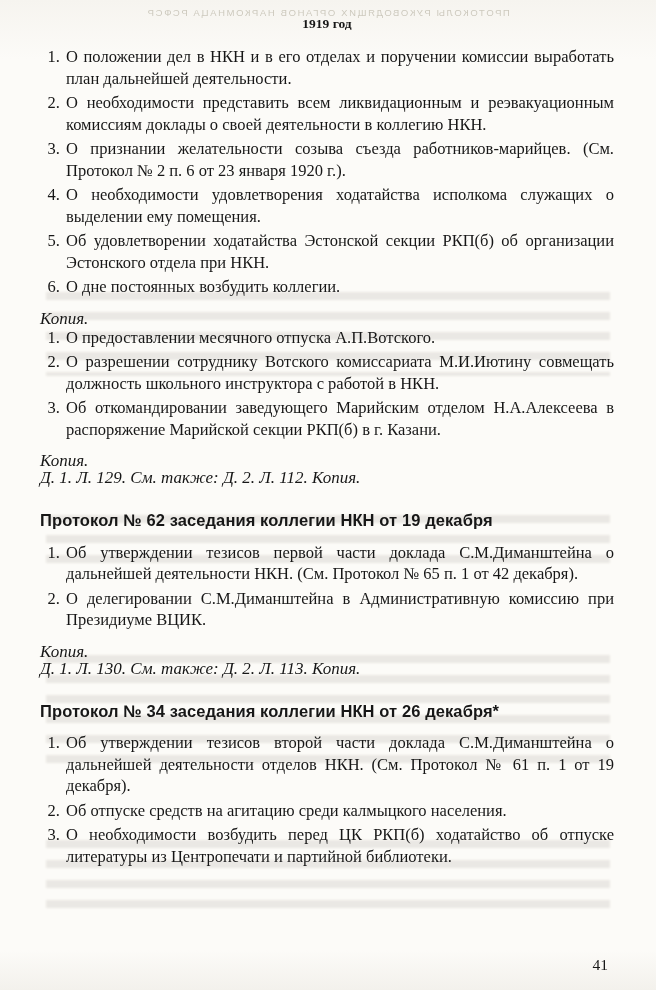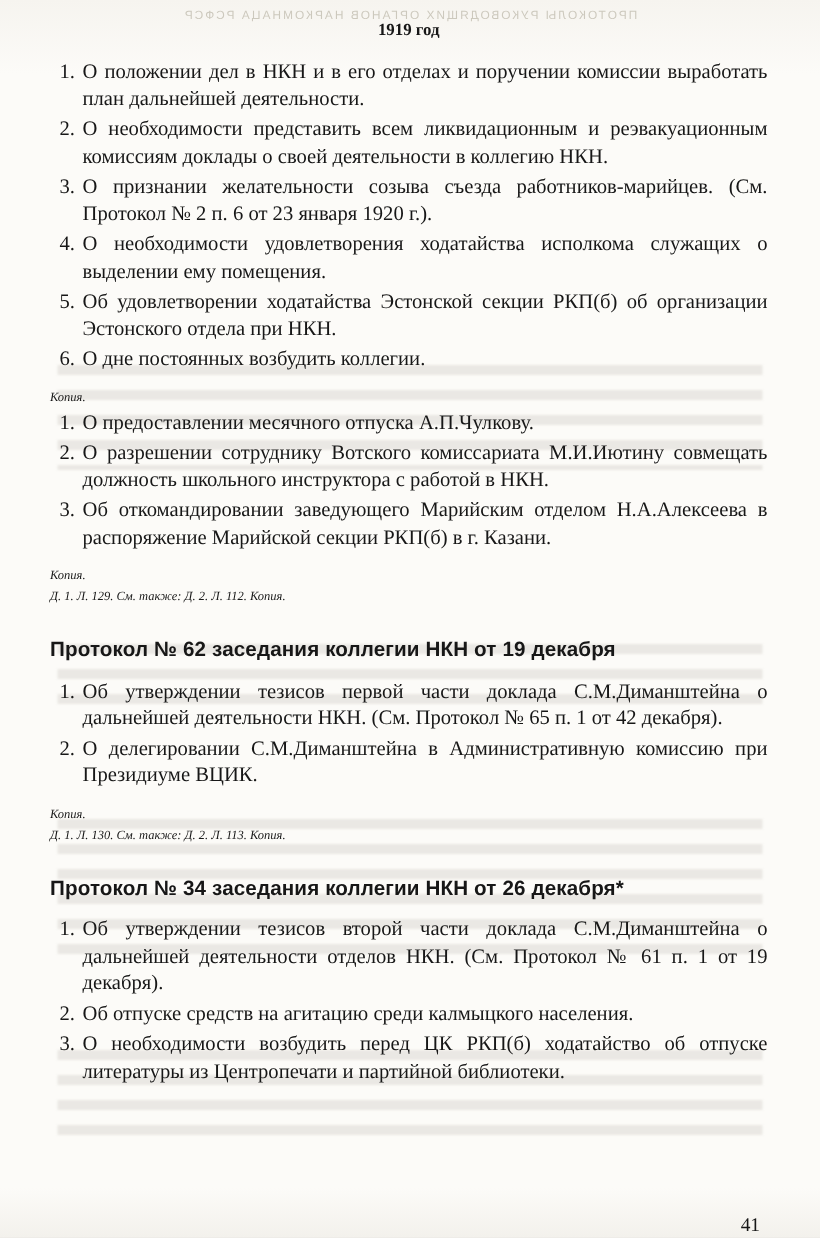--- a/index.html
+++ b/index.html
@@ -57,26 +57,26 @@
     font-size: 16.5px;
     line-height: 21.5px;
     text-align: justify;
     padding-left: 2px;
     margin: 0 0 3px 0;
   }
   li::marker { font-size: 16.5px; }
   .notes {
     margin-top: 12px;
     font-style: italic;
-    font-size: 10px;
+    font-size: 17px;
     line-height: 17px;
   }
   .pagenum {
     position: absolute;
-    right: 48px; bottom: 0;
+    right: 48px; bottom: 16px;
     z-index: 2;
     font-size: 15.5px;
     color: #171717;
   }
 </style>
 </head>
 <body>
 
 <div class="page">
 
@@ -99,21 +99,21 @@
         <li>Об удовлетворении ходатайства Эстонской секции РКП(б) об организации Эстонского отдела при НКН.</li>
         <li>О дне постоянных возбудить коллегии.</li>
       </ol>
       <div class="notes">
         <div>Копия.</div>
       </div>
     </section>
 
     <section>
       <ol>
-        <li>О предоставлении месячного отпуска А.П.Чулкову.</li>
+        <li>О предоставлении месячного отпуска А.П.Вотского.</li>
         <li>О разрешении сотруднику Вотского комиссариата М.И.Иютину совмещать должность школьного инструктора с работой в НКН.</li>
         <li>Об откомандировании заведующего Марийским отделом Н.А.Алексеева в распоряжение Марийской секции РКП(б) в г. Казани.</li>
       </ol>
       <div class="notes">
         <div>Копия.</div>
         <div>Д. 1. Л. 129. См. также: Д. 2. Л. 112. Копия.</div>
       </div>
     </section>
 
     <section>

